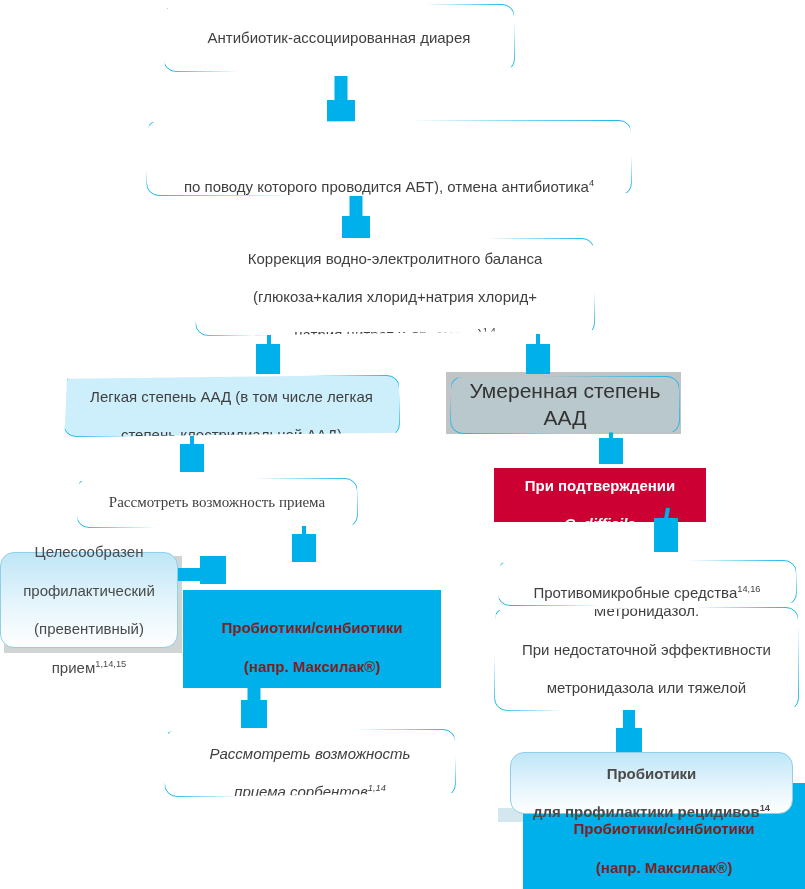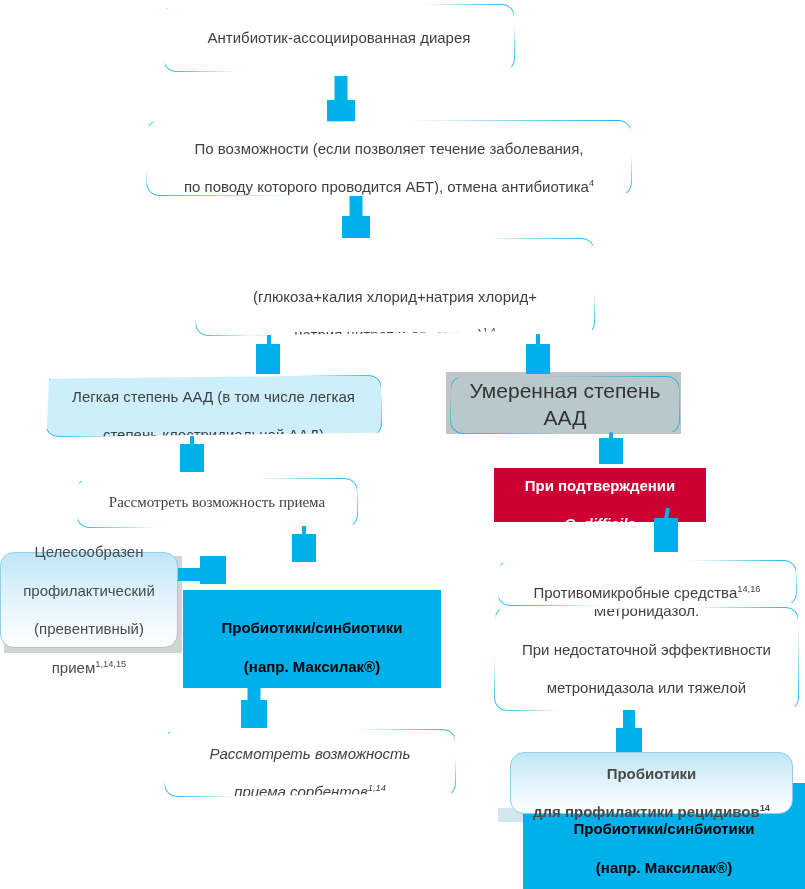--- a/index.html
+++ b/index.html
@@ -57,21 +57,21 @@
   
   .redbox{
     background:#cc0033;
     color:#ffffff;
     font-weight:bold;
     font-size:15px;
   }
   
   .bluebox{
     background:#00b0ea;
-    color:#000000;
+    color:#7f1d1d;
     font-weight:bold;
     font-size:15px;
     justify-content:flex-end;
   }
   
   .gradpill{
     background:linear-gradient(to bottom,#bfe6f7 0%,#dff2fb 45%,#ffffff 100%);
     border:1.4px solid #8fcfe8;
     border-radius:14px;
     color:#4a4a4a;
@@ -110,49 +110,49 @@
     <span class="txt">Антибиотик-ассоциированная диарея</span>
   </div>
 
   <div class="conn z2" style="left:325px;top:76px;width:32px;height:48px;">
     <div class="stem" style="top:0;width:13px;height:30px;"></div>
     <div class="head" style="top:24px;width:28px;height:22px;"></div>
   </div>
 
   <div class="node card ff2 z3" style="left:146px;top:120px;width:486px;height:76px;">
     <span class="txt">
-      <span>По возможности (если позволяет течение заболевания,</span><br>
+      <br>
       <span>по поводу которого проводится АБТ), отмена антибиотика</span><sup>4</sup>
     </span>
   </div>
 
   <div class="conn z2" style="left:340px;top:196px;width:32px;height:48px;">
     <div class="stem" style="top:0;width:13px;height:30px;"></div>
     <div class="head" style="top:20px;width:28px;height:22px;"></div>
   </div>
 
   <div class="node card ff3 z3" style="left:195px;top:238px;width:400px;height:98px;">
     <span class="txt">
-      <br>
+      <span>Коррекция водно-электролитного баланса</span><br>
       <span>(глюкоза+калия хлорид+натрия хлорид+</span><br>
       <span>натрия цитрат и др. смеси)</span><sup>1,4</sup>
     </span>
   </div>
 
   <div class="conn z2" style="left:252px;top:334px;width:32px;height:48px;">
     <div class="tick" style="left:15px;top:0;width:4px;height:14px;"></div>
     <div class="head" style="top:10px;width:24px;height:30px;"></div>
   </div>
 
   <div class="conn z2" style="left:522px;top:334px;width:32px;height:48px;">
     <div class="tick" style="left:14px;top:0;width:4px;height:14px;"></div>
     <div class="head" style="top:10px;width:24px;height:30px;"></div>
   </div>
 
-  <div class="node lightblue ff1 z3" style="left:45px;top:375px;width:337px;height:62px;text-align:center;">
+  <div class="node lightblue ff1 z3" style="left:63px;top:375px;width:337px;height:62px;text-align:center;">
     <span class="txt">
       <span>Легкая степень ААД (в том числе легкая</span><br>
       <span>степень клостридиальной ААД)</span>
     </span>
   </div>
 
   <div class="shadow-gray z1" style="left:446px;top:372px;width:235px;height:62px;"></div>
   <div class="node graybox ff2 z3" style="left:450px;top:376px;width:230px;height:58px;">
     <span class="txt">Умеренная степень ААД</span>
   </div>

